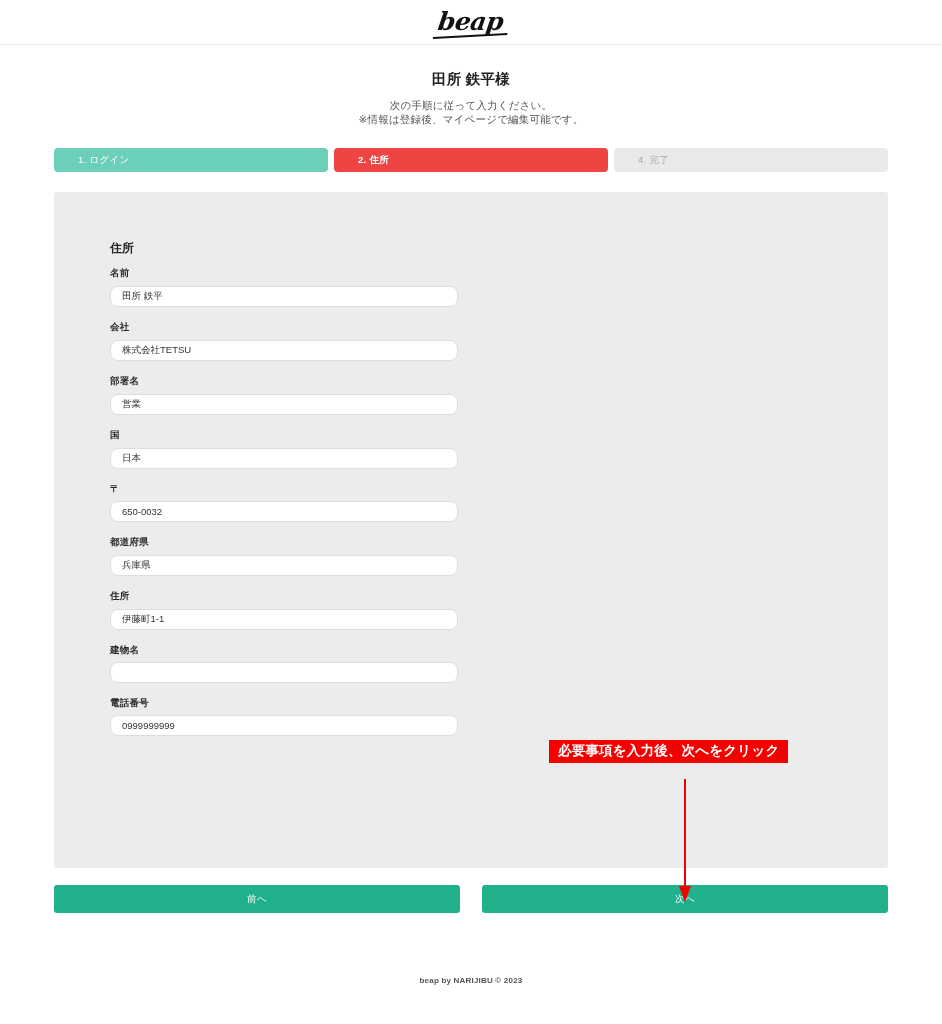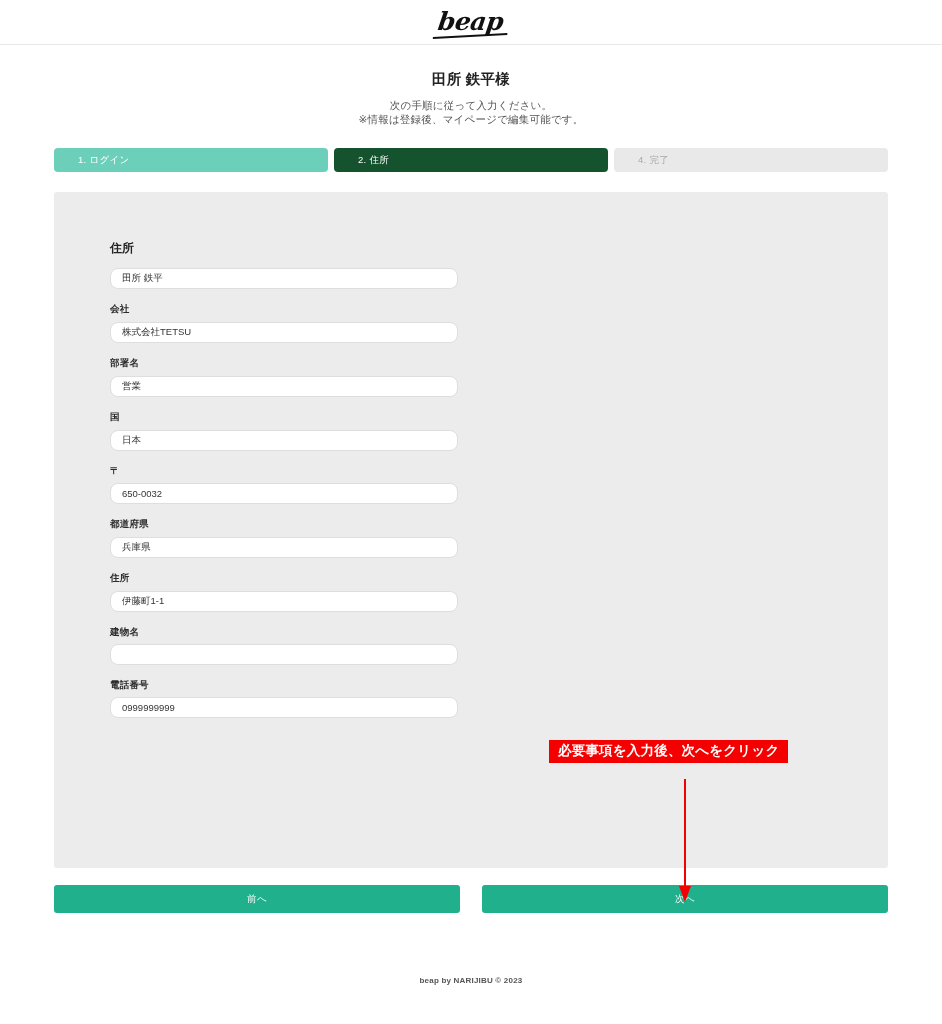--- a/index.html
+++ b/index.html
@@ -78,21 +78,21 @@
     height: 24px;
     border-radius: 4px;
     display: flex;
     align-items: center;
     padding-left: 24px;
     font-size: 9.5px;
     box-sizing: border-box;
     letter-spacing: 0.3px;
   }
   .step.done   { background: #6ccfb9; color: #ffffff; }
-  .step.active { background: #14532d; color: #ffffff; }
+  .step.active { background: #ef4444; color: #ffffff; font-weight: bold; }
   .step.todo   { background: #e9e9e9; color: #a9a9a9; }
 
   
   .form-panel {
     margin: 20px 54px 0 54px;
     background: #ececec;
     border-radius: 3px;
     padding: 48px 0 26px 0;
     box-sizing: border-box;
     min-height: 676px;
@@ -223,20 +223,21 @@
   <div class="step done">1. ログイン</div>
   <div class="step active">2. 住所</div>
   <div class="step todo">4. 完了</div>
 </div>
 
 <div class="form-panel">
   <div class="panel-inner">
     <div class="section-title">住所</div>
 
     <div class="field">
+      <label class="field-label">名前</label>
       <input class="field-input" type="text" value="田所 鉄平" style="">
     </div>
 
     <div class="field">
       <label class="field-label">会社</label>
       <input class="field-input" type="text" value="株式会社TETSU" style="">
     </div>
 
     <div class="field">
       <label class="field-label">部署名</label>

